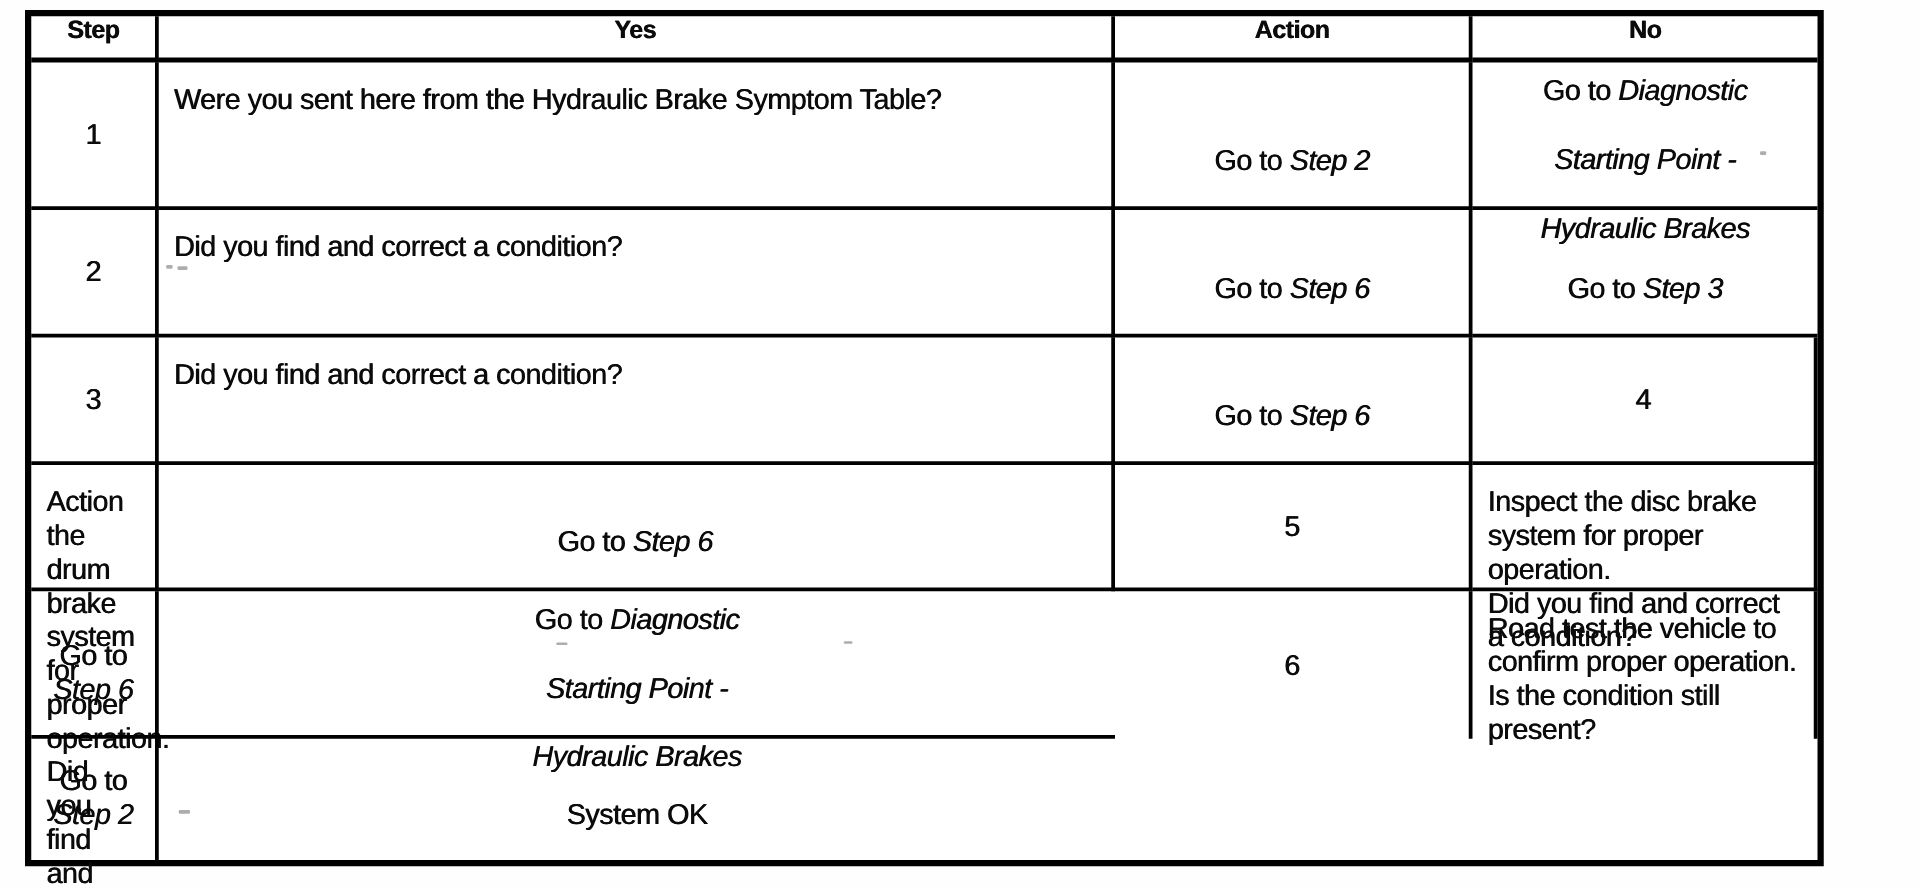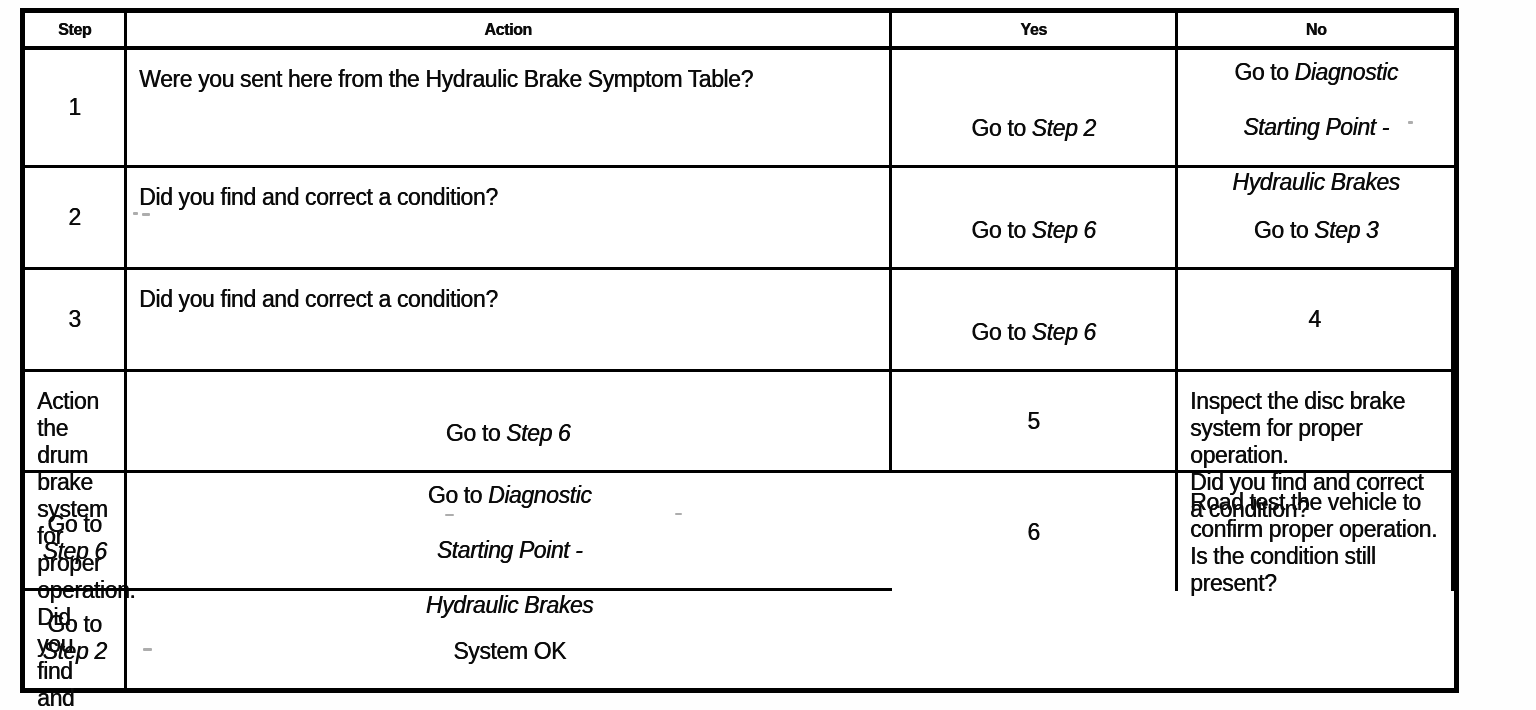--- a/index.html
+++ b/index.html
@@ -32,23 +32,23 @@
     position: relative;
     font-size: 23px;
     letter-spacing: -0.4px;
     text-shadow: 0.5px 0 0 currentColor;
   }
   .cell.last-col { border-right: none; }
   .cell.last-row { border-bottom: none; }
   .hcell {
     border-bottom-width: 4px;
     font-weight: bold;
-    font-size: 16px;
+    font-size: 20px;
     display: flex;
-    align-items: center;
+    align-items: flex-start;
     justify-content: center;
   }
   .step-cell {
     display: flex;
     align-items: center;
     justify-content: center;
   }
   .action-cell {
     display: flex;
     flex-direction: column;
@@ -85,24 +85,24 @@
 </head>
 <body>
 
 <div class="scan-page">
   <div class="diag-table">
 
     <div class="cell hcell">
         <span>Step</span>
       </div>
     <div class="cell hcell">
-        <span>Action</span>
+        <span>Yes</span>
       </div>
     <div class="cell hcell">
-        <span>Yes</span>
+        <span>Action</span>
       </div>
     <div class="cell hcell last-col">
         <span>No</span>
       </div>
 
     <div class="cell step-cell">
         <span>1</span>
       </div>
     <div class="cell action-cell">
       <div>Were you sent here from the Hydraulic Brake Symptom Table?</div>

